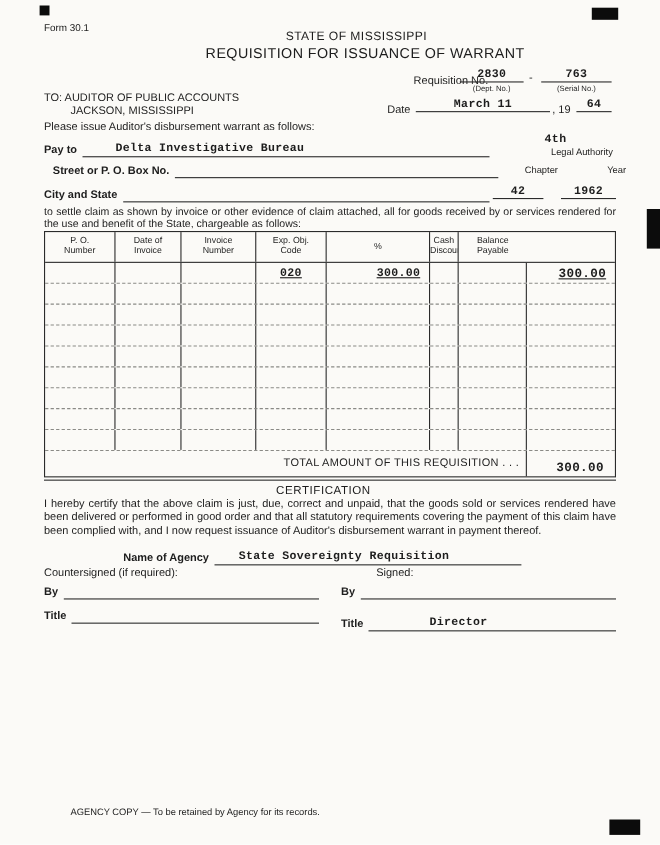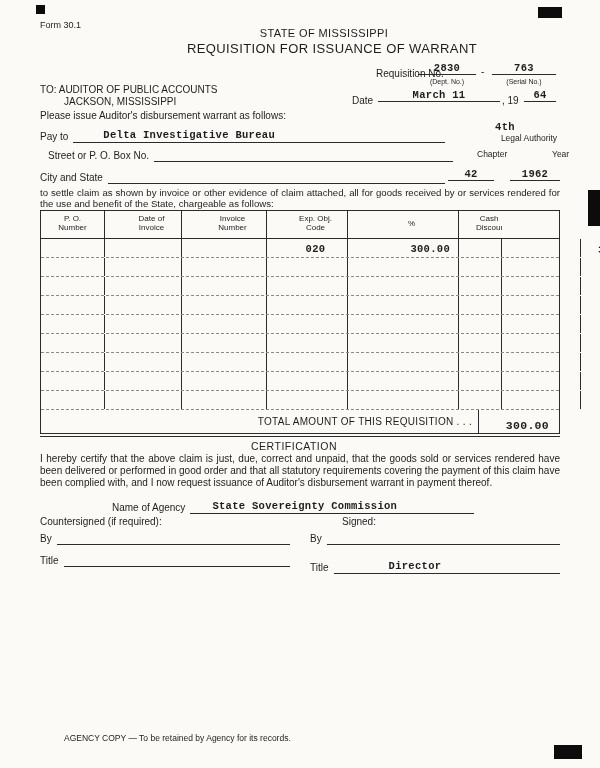--- a/index.html
+++ b/index.html
@@ -9,30 +9,30 @@
   .abs { position:absolute; }
   .lbl { font-size:10px; }
   .sm  { font-size:8.5px; }
   .xs  { font-size:7px; }
   .b   { font-weight:normal;margin-left:24px; }
   .center { text-align:center; }
   .typed { font-family:"Liberation Mono", monospace; font-weight:bold; font-size:10.5px; letter-spacing:.3px; white-space:nowrap; }
   .ul { border-bottom:1px solid #2b2b2b; }
   .fillline { flex:1; border-bottom:1px solid #2b2b2b; min-height:12px; }
   .flexrow { display:flex; align-items:flex-end; }
-  .flexrow .lbl { margin-right:5px; padding-bottom:1px; }
+  .flexrow .lbl { margin-right:5px; padding-bottom:1px;font-weight:bold; }
   .artifact { position:absolute; background:#0c0c0c; }
   
   .rtable { position:absolute; left:40px; top:210px; width:520px; border:1px solid #2b2b2b; background:transparent; }
-  .trow { display:grid; grid-template-columns:64px 60px 68px 64px 94px 26px 62px 1fr;gap:17px; }
+  .trow { display:grid; grid-template-columns:64px 60px 68px 64px 94px 26px 62px 1fr; }
   .trow > div { border-right:1px solid #2b2b2b; overflow:hidden; }
   .trow > div:last-child { border-right:none; }
   .thead { height:28px; border-bottom:1px solid #2b2b2b; }
   .thead > div { font-size:8px; text-align:center; padding-top:3px; line-height:1.15; white-space:pre-line; }
-  .brow { height:19px; border-bottom:1px dashed #8a8a86; }
+  .brow { height:19px; border-bottom:1px dashed #8a8a86;text-decoration:underline; }
   .brow:last-of-type { border-bottom:1px solid #2b2b2b; }
   .brow .typed { display:block; padding-top:4px; }
   .cell-c { text-align:center; }
   .cell-r { text-align:right; padding-right:8px; }
   .totrow { display:grid; grid-template-columns:438px 1fr; height:23px; }
   .totrow .totlbl { font-size:10px; text-align:right; padding:6px 6px 0 0; border-right:1px solid #2b2b2b; letter-spacing:.3px; white-space:nowrap; }
   .totrow .totval { text-align:right; padding:5px 10px 0 0; }
   .bigval { font-size:11.5px; }
   .para { font-size:9.6px; line-height:1.18; text-align:justify; }
   .cert { font-size:10px; line-height:1.22; text-align:justify; }
@@ -98,20 +98,22 @@
 Number</div>
       <div>Date of
 Invoice</div>
       <div>Invoice
 Number</div>
       <div>Exp. Obj.
 Code</div>
       <div style="padding-top:8px;">%</div>
       <div>Cash
 Discount</div>
+      <div>Balance
+Payable</div>
     </div>
     <div class="trow brow">
       <div></div>
         <div></div>
         <div></div>
       <div class="cell-c">
           <span class="typed">020</span>
         </div>
       <div class="cell-r">
           <span class="typed">300.00</span>
@@ -208,21 +210,21 @@
     </div>
   </div>
 
   <div class="abs" style="left:40px; top:436px; width:520px; height:1px; background:#2b2b2b;"></div>
 
   <div class="abs b center" style="left:0; top:440px; width:540px; font-size:10.5px; letter-spacing:.5px;">CERTIFICATION</div>
   <div class="abs cert" style="left:40px; top:453px; width:520px;">I hereby certify that the above claim is just, due, correct and unpaid, that the goods sold or services rendered have been delivered or performed in good order and that all statutory requirements covering the payment of this claim have been complied with, and I now request issuance of Auditor's disbursement warrant in payment thereof.</div>
 
   <div class="abs flexrow" style="left:112px; top:495px; width:362px;">
     <span class="lbl">Name of Agency</span>
-    <span class="fillline"><span class="typed" style="padding-left:22px;">State Sovereignty Commission</span></span>
+    <span class="fillline"><span class="typed" style="padding-left:22px;">State Sovereignty Requisition</span></span>
   </div>
 
   <div class="abs lbl" style="left:40px; top:516px;">Countersigned (if required):</div>
   <div class="abs lbl" style="left:310px; top:516px;margin-left:32px;">Signed:</div>
 
   <div class="abs flexrow" style="left:40px; top:533px; width:250px;">
     <span class="lbl">By</span>
     <span class="fillline"></span>
   </div>
   <div class="abs flexrow" style="left:310px; top:533px; width:250px;">

